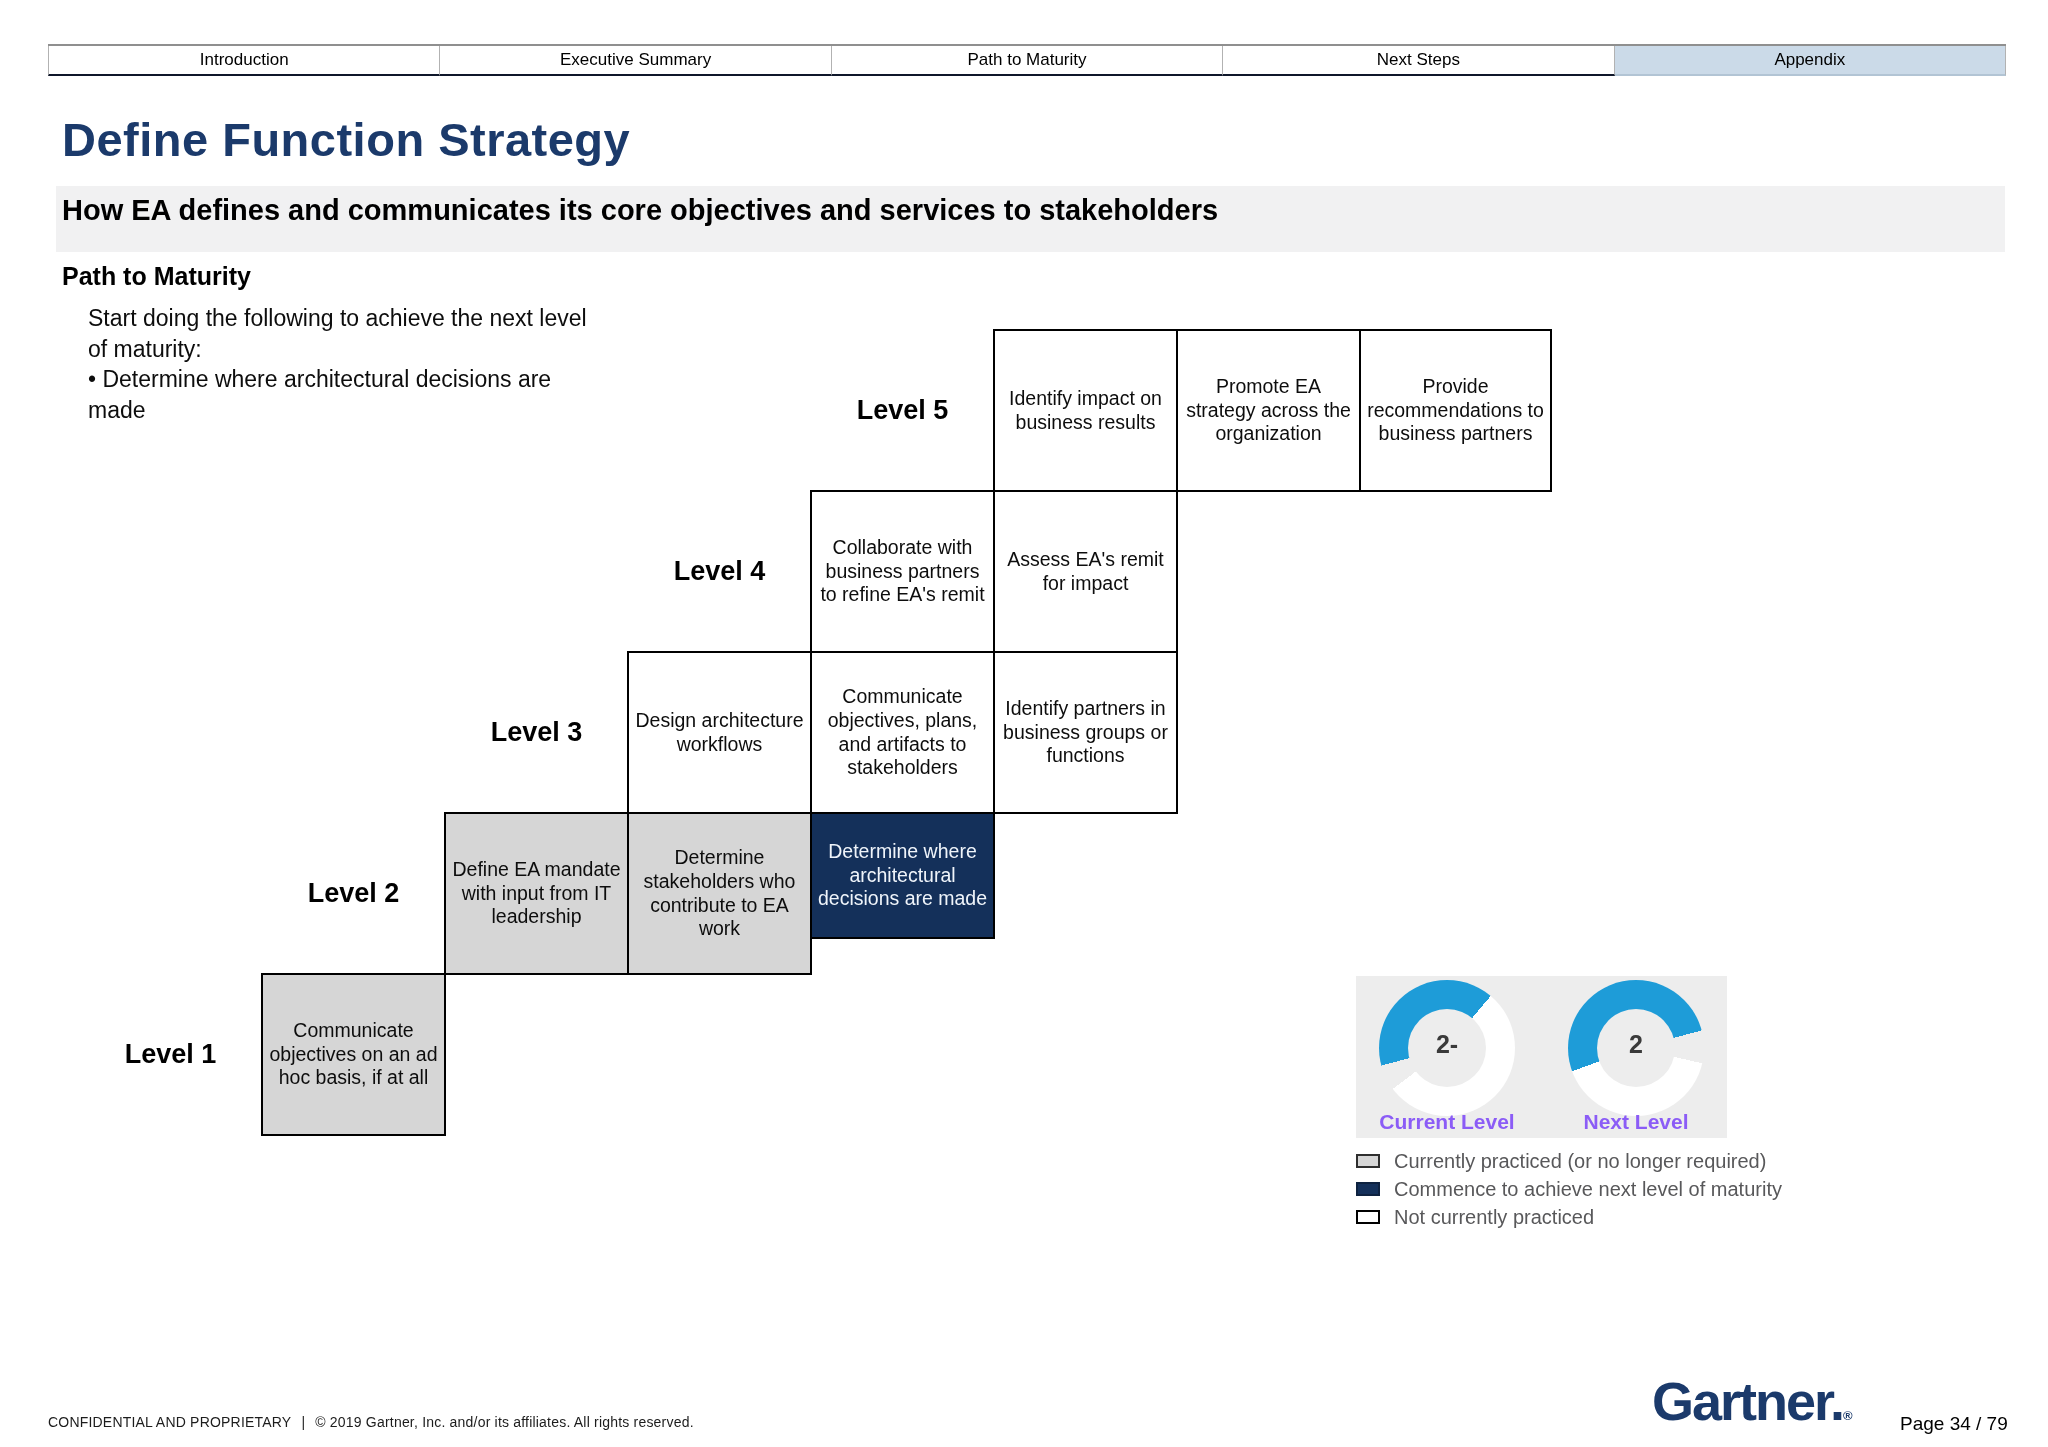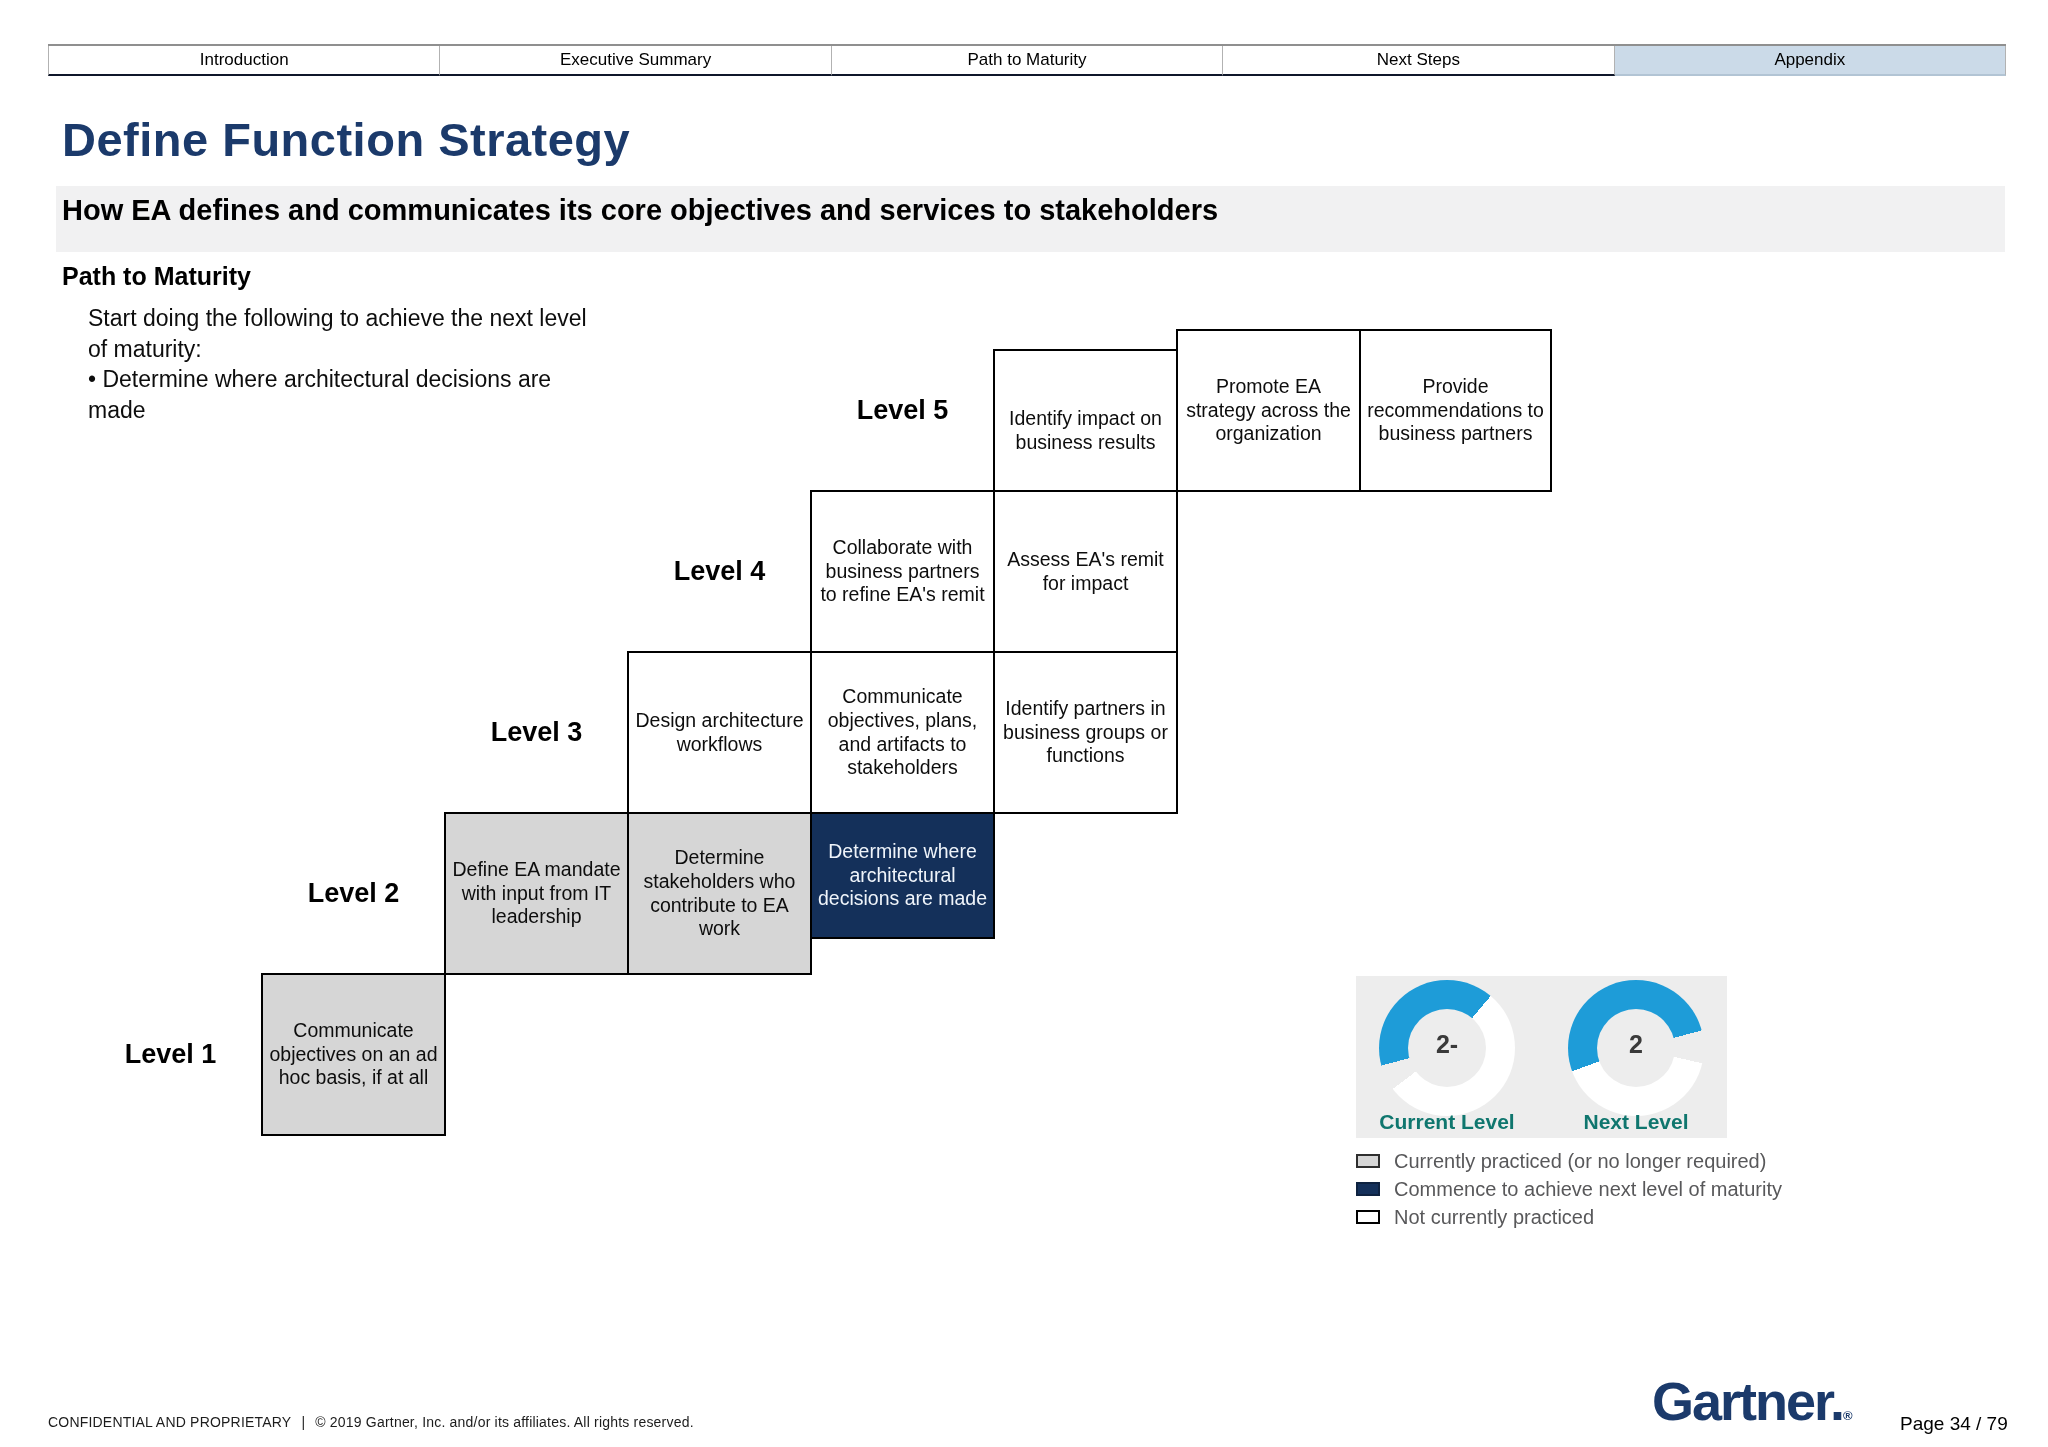--- a/index.html
+++ b/index.html
@@ -70,21 +70,21 @@
   .donut{
     position:relative;width:136px;height:136px;border-radius:50%;margin:0 auto;
   }
   .donut .hole{
     position:absolute;left:29px;top:29px;width:78px;height:78px;border-radius:50%;
     background:var(--panel);display:flex;align-items:center;justify-content:center;
   }
   .gauge-value{font-size:25px;font-weight:bold;color:#3a3a3a;margin-top:-8px;}
   .gauge-label{
     position:absolute;top:130px;left:0;width:100%;text-align:center;
-    font-size:21px;font-weight:bold;color:#0f766e;
+    font-size:21px;font-weight:bold;color:#8b5cf6;
   }
   
   .legend{position:absolute;left:1356px;top:1147px;}
   .legend-row{display:flex;align-items:center;height:28px;}
   .swatch{
     width:24px;height:14px;box-sizing:border-box;border:2px solid #2e2e2e;
     margin-right:14px;flex:0 0 auto;
   }
   .swatch.practiced{background:var(--gray-box);}
   .swatch.commence{background:var(--navy);border-color:#0e2240;}
@@ -123,21 +123,21 @@
 
 <h2 class="section-heading">Path to Maturity</h2>
 
 <div class="instruction">
   <div>Start doing the following to achieve the next level of maturity:</div>
   <div>• Determine where architectural decisions are made</div>
 </div>
 
 <div class="stair">
     <div class="lvl-label" style="left: 811px; top: 330px; width: 183px; height: 161px;">Level 5</div>
-    <div class="cell not_practiced" style="left: 993px; top: 329px; width: 185px; height: 163px; margin-top: 20px;">
+    <div class="cell not_practiced" style="left: 993px; top: 329px; width: 185px; height: 163px;">
       <span>Identify impact on business results</span>
     </div>
     <div class="cell not_practiced" style="left: 1176px; top: 329px; width: 185px; height: 163px;">
       <span>Promote EA strategy across the organization</span>
     </div>
     <div class="cell not_practiced" style="left: 1359px; top: 329px; width: 193px; height: 163px;">
       <span>Provide recommendations to business partners</span>
     </div>
     <div class="lvl-label" style="left: 628px; top: 491px; width: 183px; height: 161px;">Level 4</div>
     <div class="cell not_practiced" style="left: 810px; top: 490px; width: 185px; height: 163px;">

